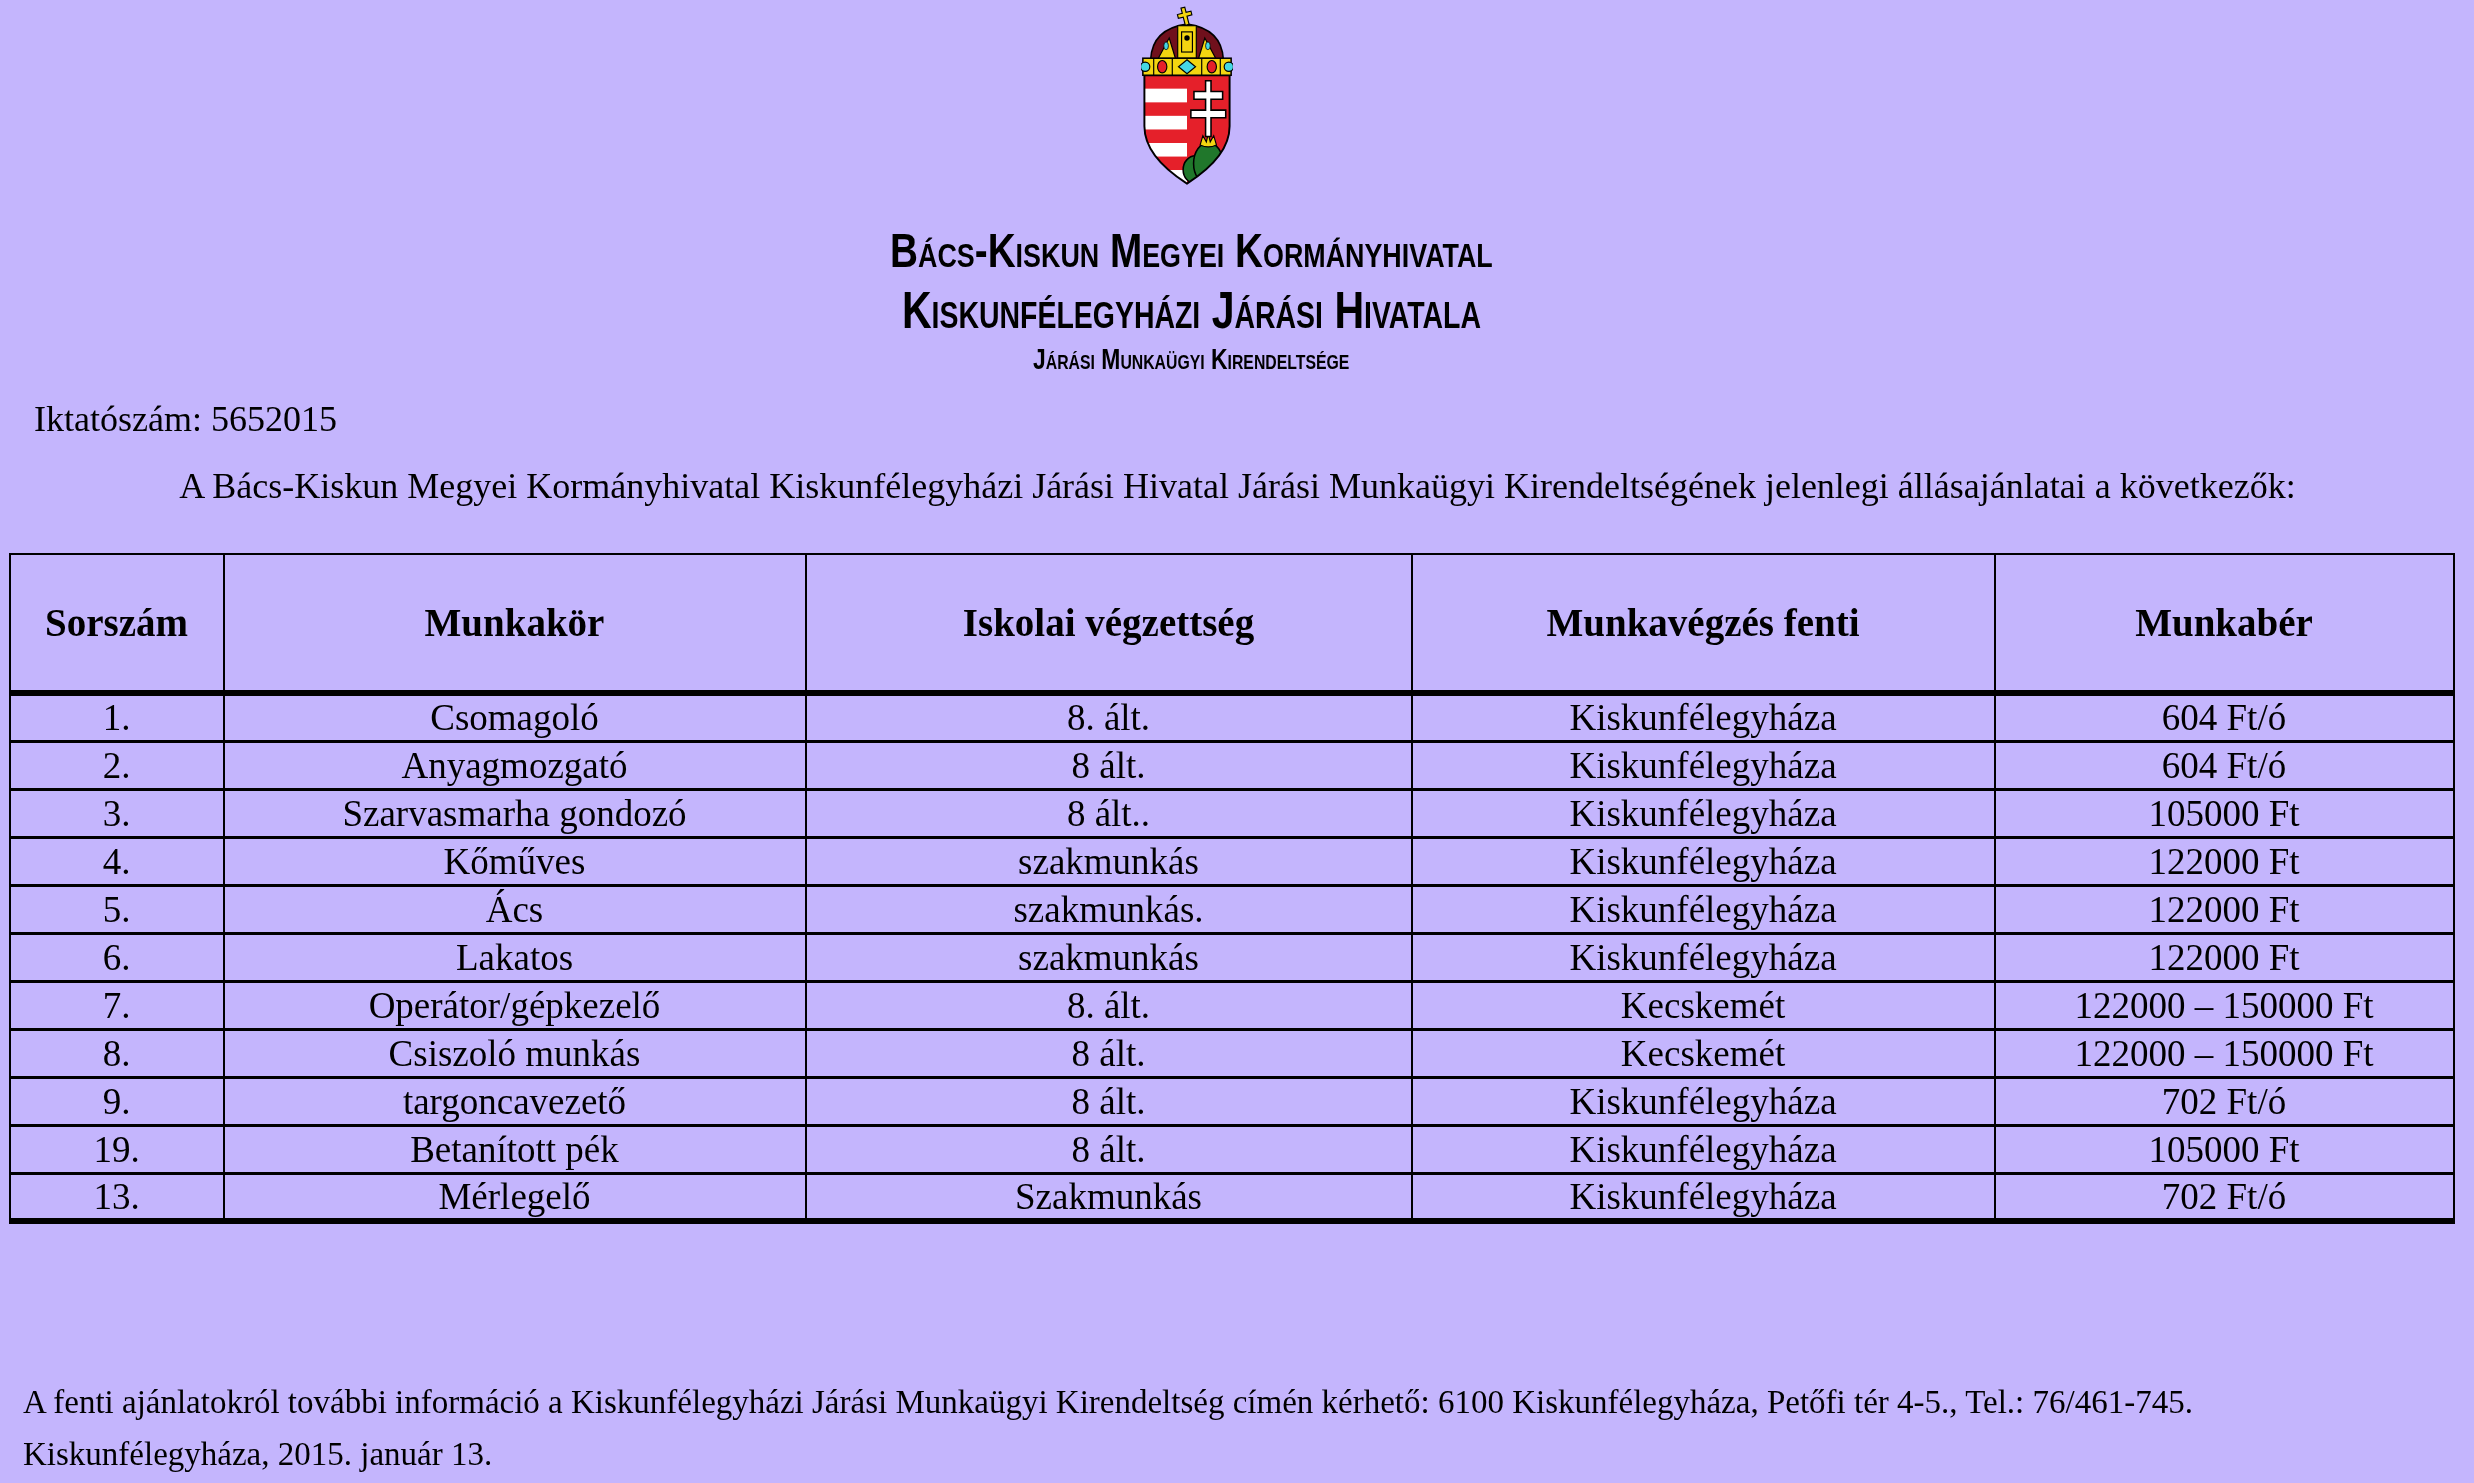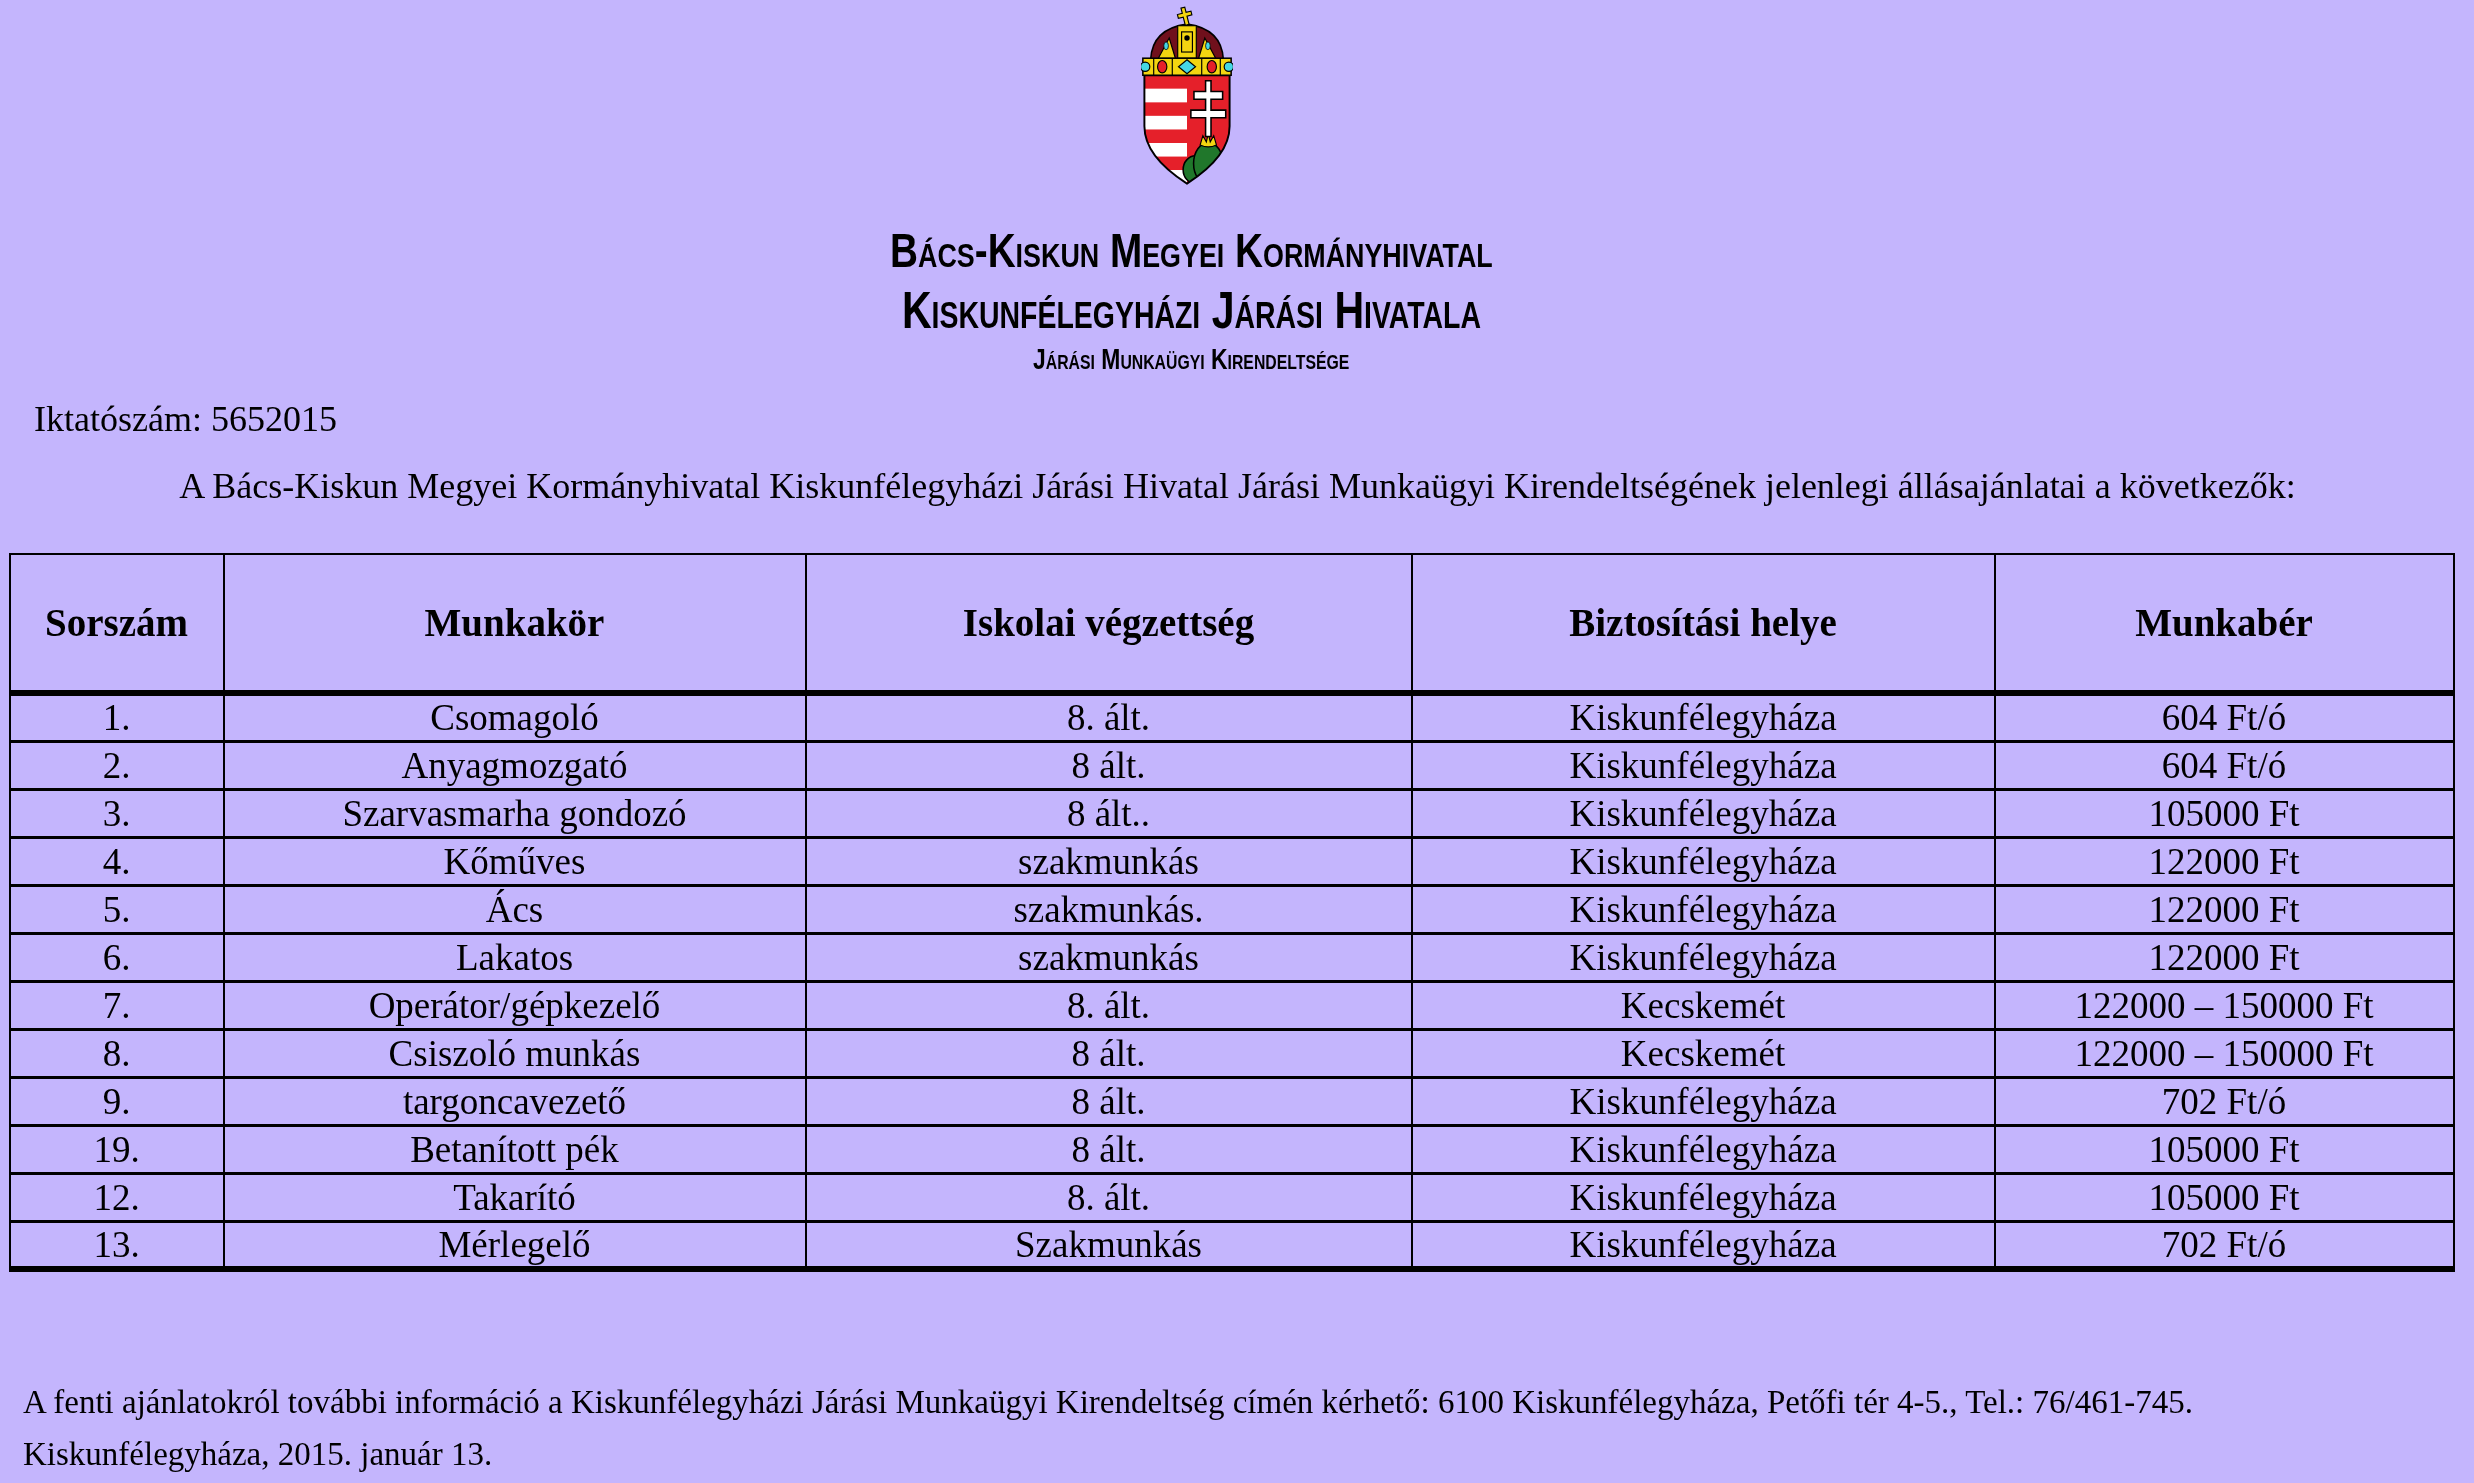--- a/index.html
+++ b/index.html
@@ -136,21 +136,21 @@
         <col style="width:582px">
         <col style="width:606px">
         <col style="width:583px">
         <col style="width:459px">
     </colgroup>
     <thead>
       <tr>
         <th>Sorszám</th>
         <th>Munkakör</th>
         <th>Iskolai végzettség</th>
-        <th>Biztosítási helye</th>
+        <th>Munkavégzés fenti</th>
         <th>Munkabér</th>
       </tr>
     </thead>
     <tbody>
         <tr>
           <td>1.</td>
           <td>Csomagoló</td>
           <td>8. ált.</td>
           <td>Kiskunfélegyháza</td>
           <td>604 Ft/ó</td>
@@ -212,27 +212,20 @@
           <td>702 Ft/ó</td>
         </tr>
         <tr>
           <td>19.</td>
           <td>Betanított pék</td>
           <td>8 ált.</td>
           <td>Kiskunfélegyháza</td>
           <td>105000 Ft</td>
         </tr>
         <tr>
-          <td>12.</td>
-          <td>Takarító</td>
-          <td>8. ált.</td>
-          <td>Kiskunfélegyháza</td>
-          <td>105000 Ft</td>
-        </tr>
-        <tr>
           <td>13.</td>
           <td>Mérlegelő</td>
           <td>Szakmunkás</td>
           <td>Kiskunfélegyháza</td>
           <td>702 Ft/ó</td>
         </tr>
       </tbody>
   </table>
 
   <div class="footer">

